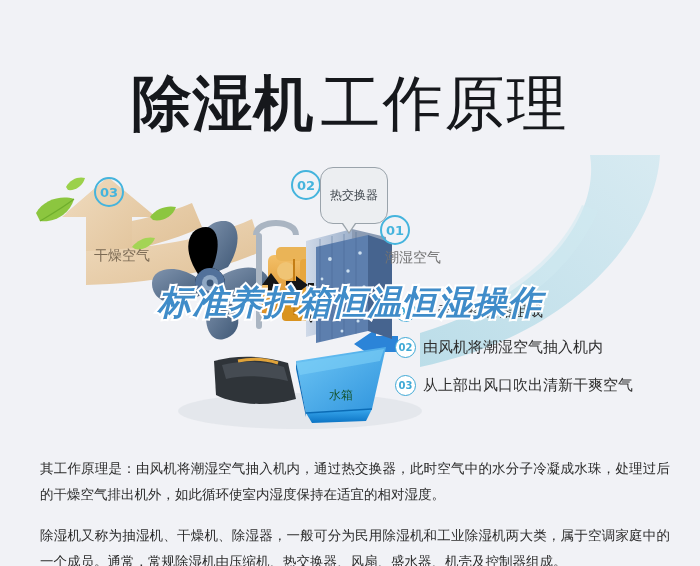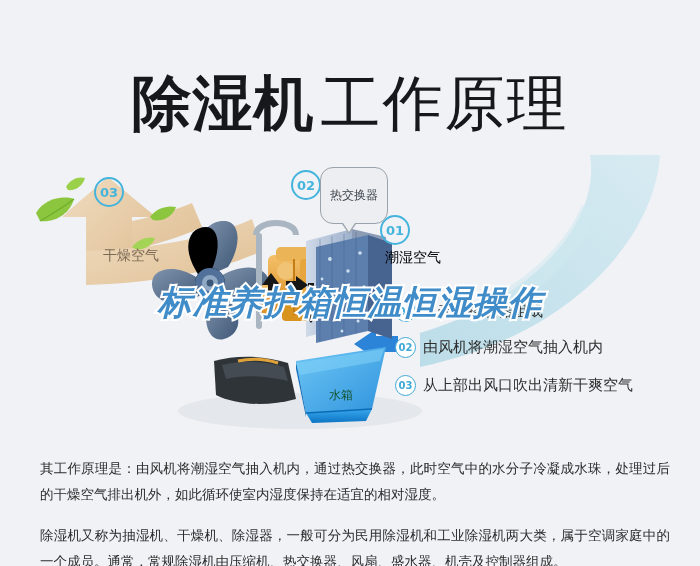--- a/index.html
+++ b/index.html
@@ -37,22 +37,22 @@
     display:flex;align-items:center;justify-content:center;
     letter-spacing:0px;
   }
   .badge.b03{left:94px;top:22px;}
   .badge.b02{left:291px;top:15px;}
   .badge.b01{left:380px;top:60px;}
 
   .lbl{
     position:absolute;font-size:13px;color:#3b3b3b;white-space:nowrap;
   }
-  .lbl-dry{left:103px;top:92px;color:#7b6a54;font-size:14px;}
-  .lbl-wet{left:385px;top:94px;color:#000000;font-size:14px;}
+  .lbl-dry{left:94px;top:92px;color:#7b6a54;font-size:14px;}
+  .lbl-wet{left:385px;top:94px;color:#737373;font-size:14px;}
   .lbl-tank{left:329px;top:232px;color:#14532d;font-size:12px;font-weight:400;text-align:center;}
 
   .bubble{
     position:absolute;left:320px;top:12px;
     background:#eceef1;border:1.4px solid #9aa3ab;border-radius:13px;
     padding:19px 9px;font-size:12px;color:#3d444b;white-space:nowrap;
   }
   .bubble:after{
     content:"";position:absolute;left:22px;bottom:-9px;
     border-left:6px solid transparent;border-right:6px solid transparent;

